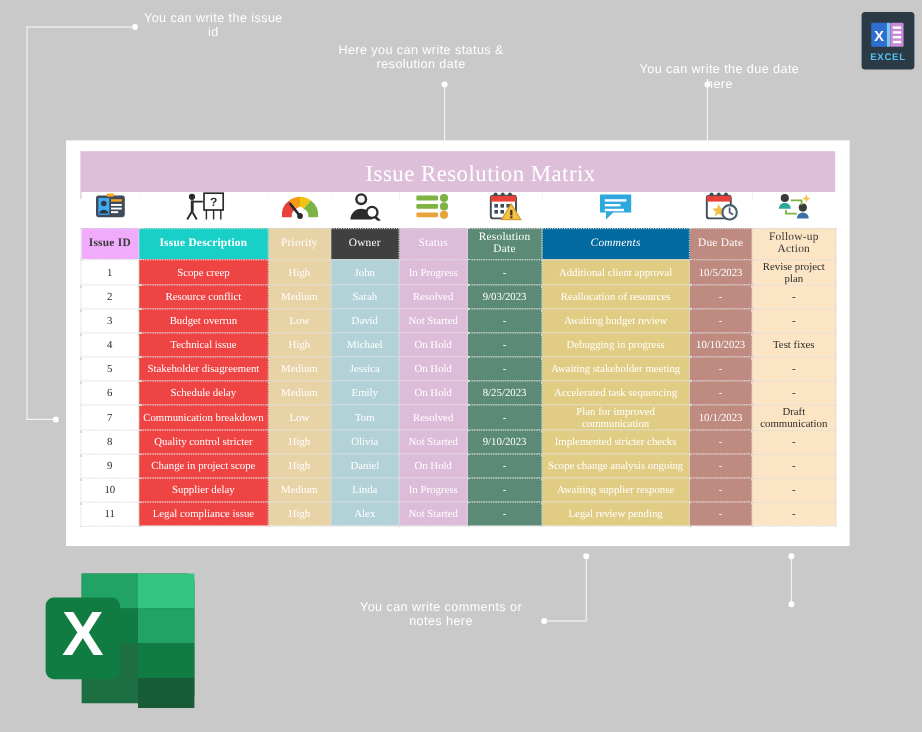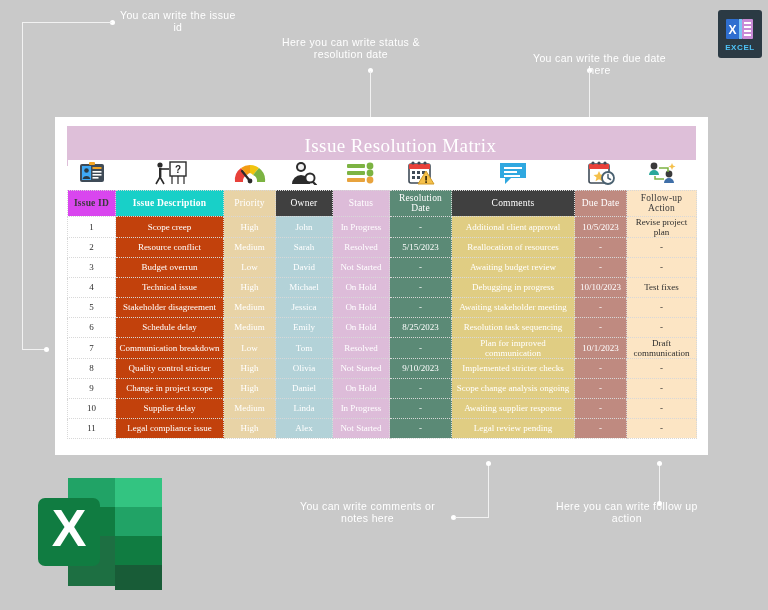--- a/index.html
+++ b/index.html
@@ -84,34 +84,34 @@
   tr.iconrow td { height: 30px; border: none; background: #ffffff; }
   tr.iconrow td .ic { display: block; margin: 0 auto; }
 
   
   tr.headrow td {
     height: 26px;
     font-size: 9.5px;
     color: #ffffff;
     letter-spacing: .2px;
   }
-  tr.headrow td.c-id     { background:#d946ef; color:#3a3a3a; font-weight:bold; }
+  tr.headrow td.c-id     { background:#f0abfc; color:#3a3a3a; font-weight:bold; }
   tr.headrow td.c-desc   { background:#18d0c8; font-weight:bold; }
   tr.headrow td.c-pri    { background:#e8d3a6; }
   tr.headrow td.c-own    { background:#404040; }
   tr.headrow td.c-sta    { background:#ddbcd9; }
   tr.headrow td.c-res    { background:#5b8a76; }
-  tr.headrow td.c-com    { background:#404040; }
+  tr.headrow td.c-com    { background:#0369a1;font-style:italic; }
   tr.headrow td.c-due    { background:#bf8a80; }
   tr.headrow td.c-fol    { background:#fce5c4; color:#3a3a3a; }
 
   
   tr.brow td { height: 20px; font-size: 9px; color:#ffffff; }
   tr.brow td.c-id   { background:#ffffff; color:#2e2e2e; font-size:9px; }
-  tr.brow td.c-desc { background:#c2410c; }
+  tr.brow td.c-desc { background:#ef4444; }
   tr.brow td.c-pri  { background:#e8d3a6; }
   tr.brow td.c-own  { background:#b3d2d8; }
   tr.brow td.c-sta  { background:#ddbcd9; }
   tr.brow td.c-res  { background:#5b8a76; }
   tr.brow td.c-com  { background:#e0cd83; }
   tr.brow td.c-due  { background:#bf8a80; }
   tr.brow td.c-fol  { background:#fce5c4; color:#2e2e2e; }
 </style>
 </head>
 <body>
@@ -136,22 +136,20 @@
   <div class="dot" style="left:587px; top:68px;"></div>
   <div class="leader v" style="left:589px; top:71px; height:50px;"></div>
 
   <div class="anno" style="left:300px; top:500px;">You can write comments or
 notes here</div>
   <div class="dot" style="left:451px; top:515px;"></div>
   <div class="leader h" style="left:455px; top:517px; width:33px;"></div>
   <div class="leader v" style="left:488px; top:463px; height:55px;"></div>
   <div class="dot" style="left:486px; top:461px;"></div>
 
-  <div class="anno" style="left:556px; top:500px;">Here you can write follow up
-action</div>
   <div class="leader v" style="left:659px; top:463px; height:40px;"></div>
   <div class="dot" style="left:657px; top:461px;"></div>
   <div class="dot" style="left:657px; top:501px;"></div>
 
   <div class="excel-badge">
     <span class="glyphwrap">
       <svg width="30" height="24" viewBox="0 0 30 24">
         <rect x="1" y="2" width="13" height="20" rx="1" fill="#2f6fd0"></rect>
         <path d="M14 2 h3 v20 h-3z" fill="#7cc7f5"></path>
         <rect x="17" y="2" width="11" height="20" rx="1" fill="#c98bd6"></rect>
@@ -352,21 +350,21 @@
             <td class="c-com">Additional client approval</td>
             <td class="c-due">10/5/2023</td>
             <td class="c-fol">Revise project plan</td>
           </tr>
           <tr class="brow">
             <td class="c-id">2</td>
             <td class="c-desc">Resource conflict</td>
             <td class="c-pri">Medium</td>
             <td class="c-own">Sarah</td>
             <td class="c-sta">Resolved</td>
-            <td class="c-res">5/15/2023</td>
+            <td class="c-res">9/03/2023</td>
             <td class="c-com">Reallocation of resources</td>
             <td class="c-due">-</td>
             <td class="c-fol">-</td>
           </tr>
           <tr class="brow">
             <td class="c-id">3</td>
             <td class="c-desc">Budget overrun</td>
             <td class="c-pri">Low</td>
             <td class="c-own">David</td>
             <td class="c-sta">Not Started</td>
@@ -397,21 +395,21 @@
             <td class="c-due">-</td>
             <td class="c-fol">-</td>
           </tr>
           <tr class="brow">
             <td class="c-id">6</td>
             <td class="c-desc">Schedule delay</td>
             <td class="c-pri">Medium</td>
             <td class="c-own">Emily</td>
             <td class="c-sta">On Hold</td>
             <td class="c-res">8/25/2023</td>
-            <td class="c-com">Resolution task sequencing</td>
+            <td class="c-com">Accelerated task sequencing</td>
             <td class="c-due">-</td>
             <td class="c-fol">-</td>
           </tr>
           <tr class="brow">
             <td class="c-id">7</td>
             <td class="c-desc">Communication breakdown</td>
             <td class="c-pri">Low</td>
             <td class="c-own">Tom</td>
             <td class="c-sta">Resolved</td>
             <td class="c-res">-</td>

